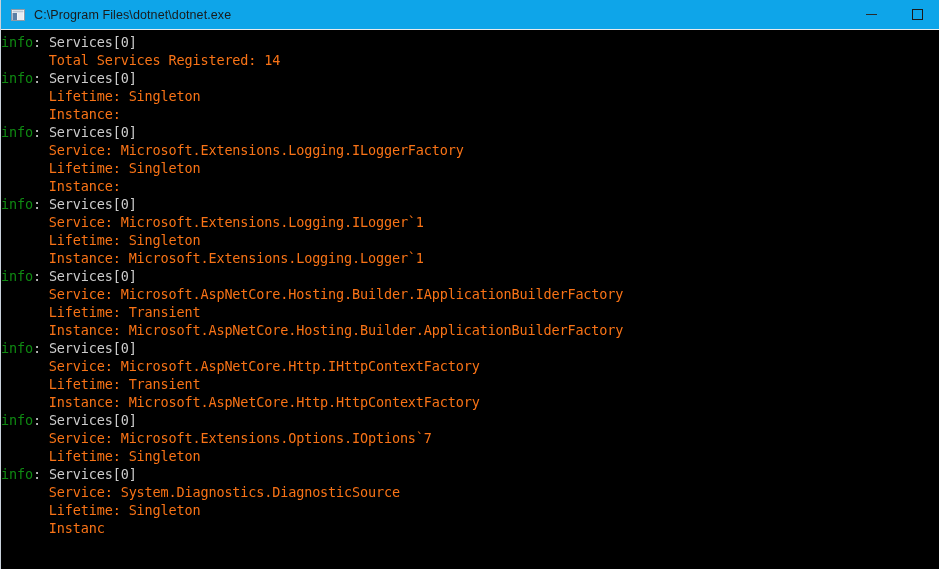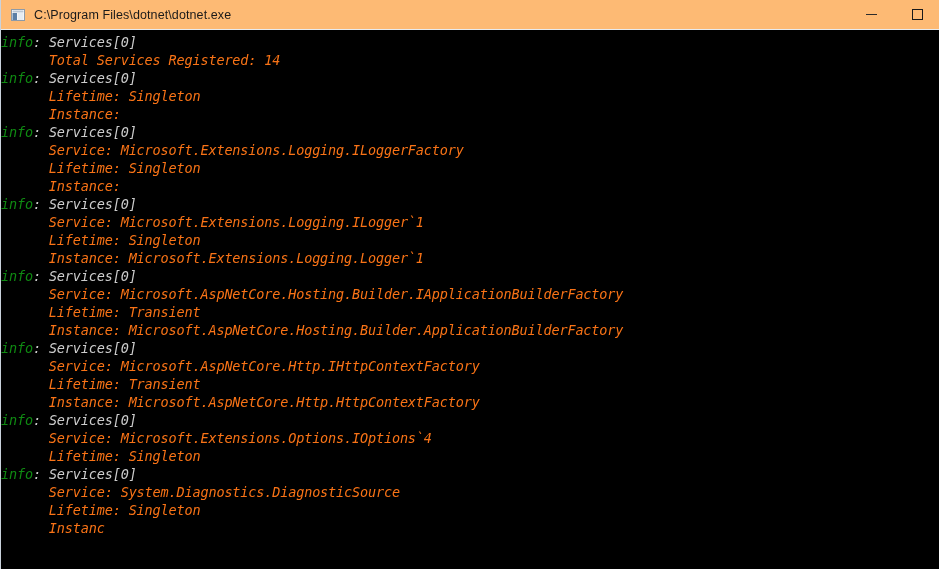--- a/index.html
+++ b/index.html
@@ -25,21 +25,21 @@
     border-left: 1px solid #c9d2dc;
   }
 
   
   #titlebar {
     position: absolute;
     left: 0;
     top: 0;
     width: 939px;
     height: 30px;
-    background: #fdba74;
+    background: #0ea5e9;
     border-bottom: 1px solid #e8ebee;
     box-sizing: border-box;
     display: flex;
     align-items: center;
     user-select: none;
   }
 
   #title-icon {
     width: 16px;
     height: 16px;
@@ -89,21 +89,20 @@
   #console {
     position: absolute;
     left: 0;
     top: 30px;
     width: 906px;
     height: 539px;
     background: #000000;
     overflow: hidden;
     padding: 16px;
     box-sizing: border-box;
-    font-style: italic;
   }
 
   #console-lines {
     position: absolute;
     left: 0;
     top: 3px;
     width: 939px;
   }
 
   .cline {
@@ -174,21 +173,21 @@
         <div class="cline indent"><span class="msg">      Instance: Microsoft.Extensions.Logging.Logger`1</span></div>
         <div class="cline"><span class="lvl">info</span><span class="sep">: </span><span class="msg">Services[0]</span></div>
         <div class="cline indent"><span class="msg">      Service: Microsoft.AspNetCore.Hosting.Builder.IApplicationBuilderFactory</span></div>
         <div class="cline indent"><span class="msg">      Lifetime: Transient</span></div>
         <div class="cline indent"><span class="msg">      Instance: Microsoft.AspNetCore.Hosting.Builder.ApplicationBuilderFactory</span></div>
         <div class="cline"><span class="lvl">info</span><span class="sep">: </span><span class="msg">Services[0]</span></div>
         <div class="cline indent"><span class="msg">      Service: Microsoft.AspNetCore.Http.IHttpContextFactory</span></div>
         <div class="cline indent"><span class="msg">      Lifetime: Transient</span></div>
         <div class="cline indent"><span class="msg">      Instance: Microsoft.AspNetCore.Http.HttpContextFactory</span></div>
         <div class="cline"><span class="lvl">info</span><span class="sep">: </span><span class="msg">Services[0]</span></div>
-        <div class="cline indent"><span class="msg">      Service: Microsoft.Extensions.Options.IOptions`4</span></div>
+        <div class="cline indent"><span class="msg">      Service: Microsoft.Extensions.Options.IOptions`7</span></div>
         <div class="cline indent"><span class="msg">      Lifetime: Singleton</span></div>
         <div class="cline"><span class="lvl">info</span><span class="sep">: </span><span class="msg">Services[0]</span></div>
         <div class="cline indent"><span class="msg">      Service: System.Diagnostics.DiagnosticSource</span></div>
         <div class="cline indent"><span class="msg">      Lifetime: Singleton</span></div>
         <div class="cline indent"><span class="msg">      Instanc</span></div>
       </div>
   </div>
 
 </div>
 

